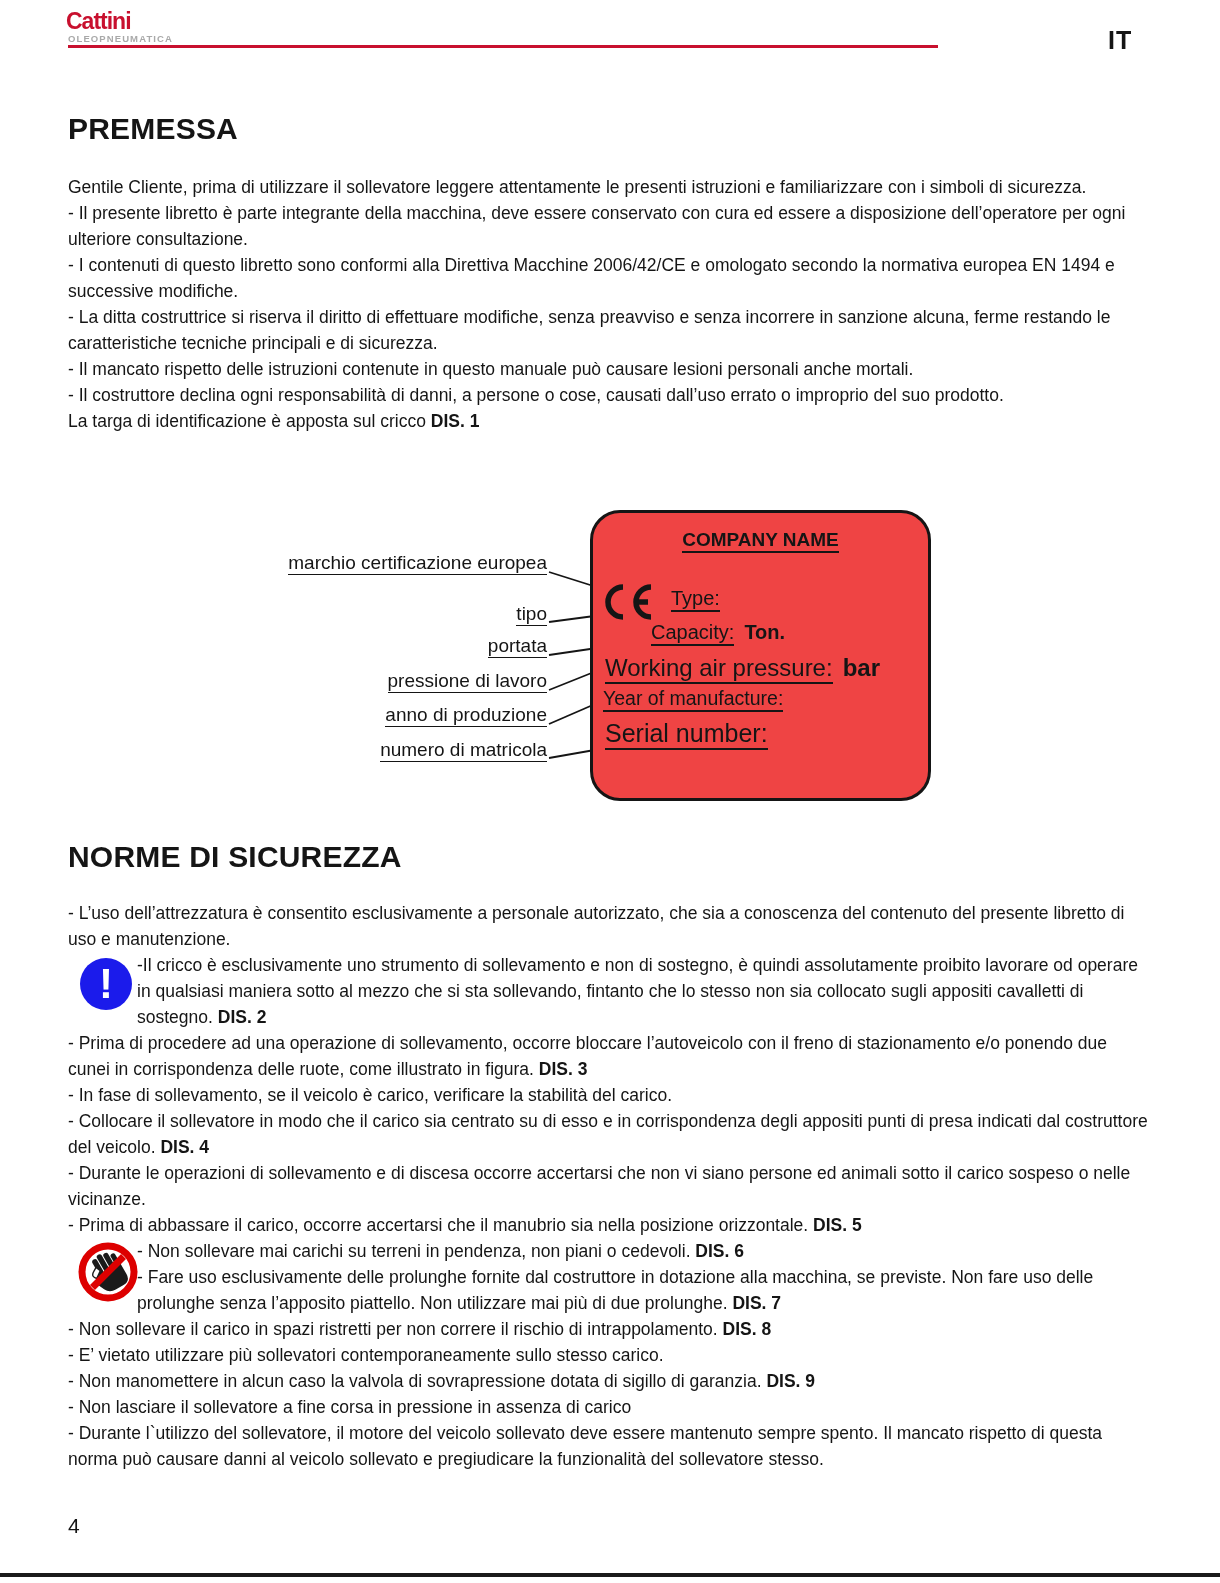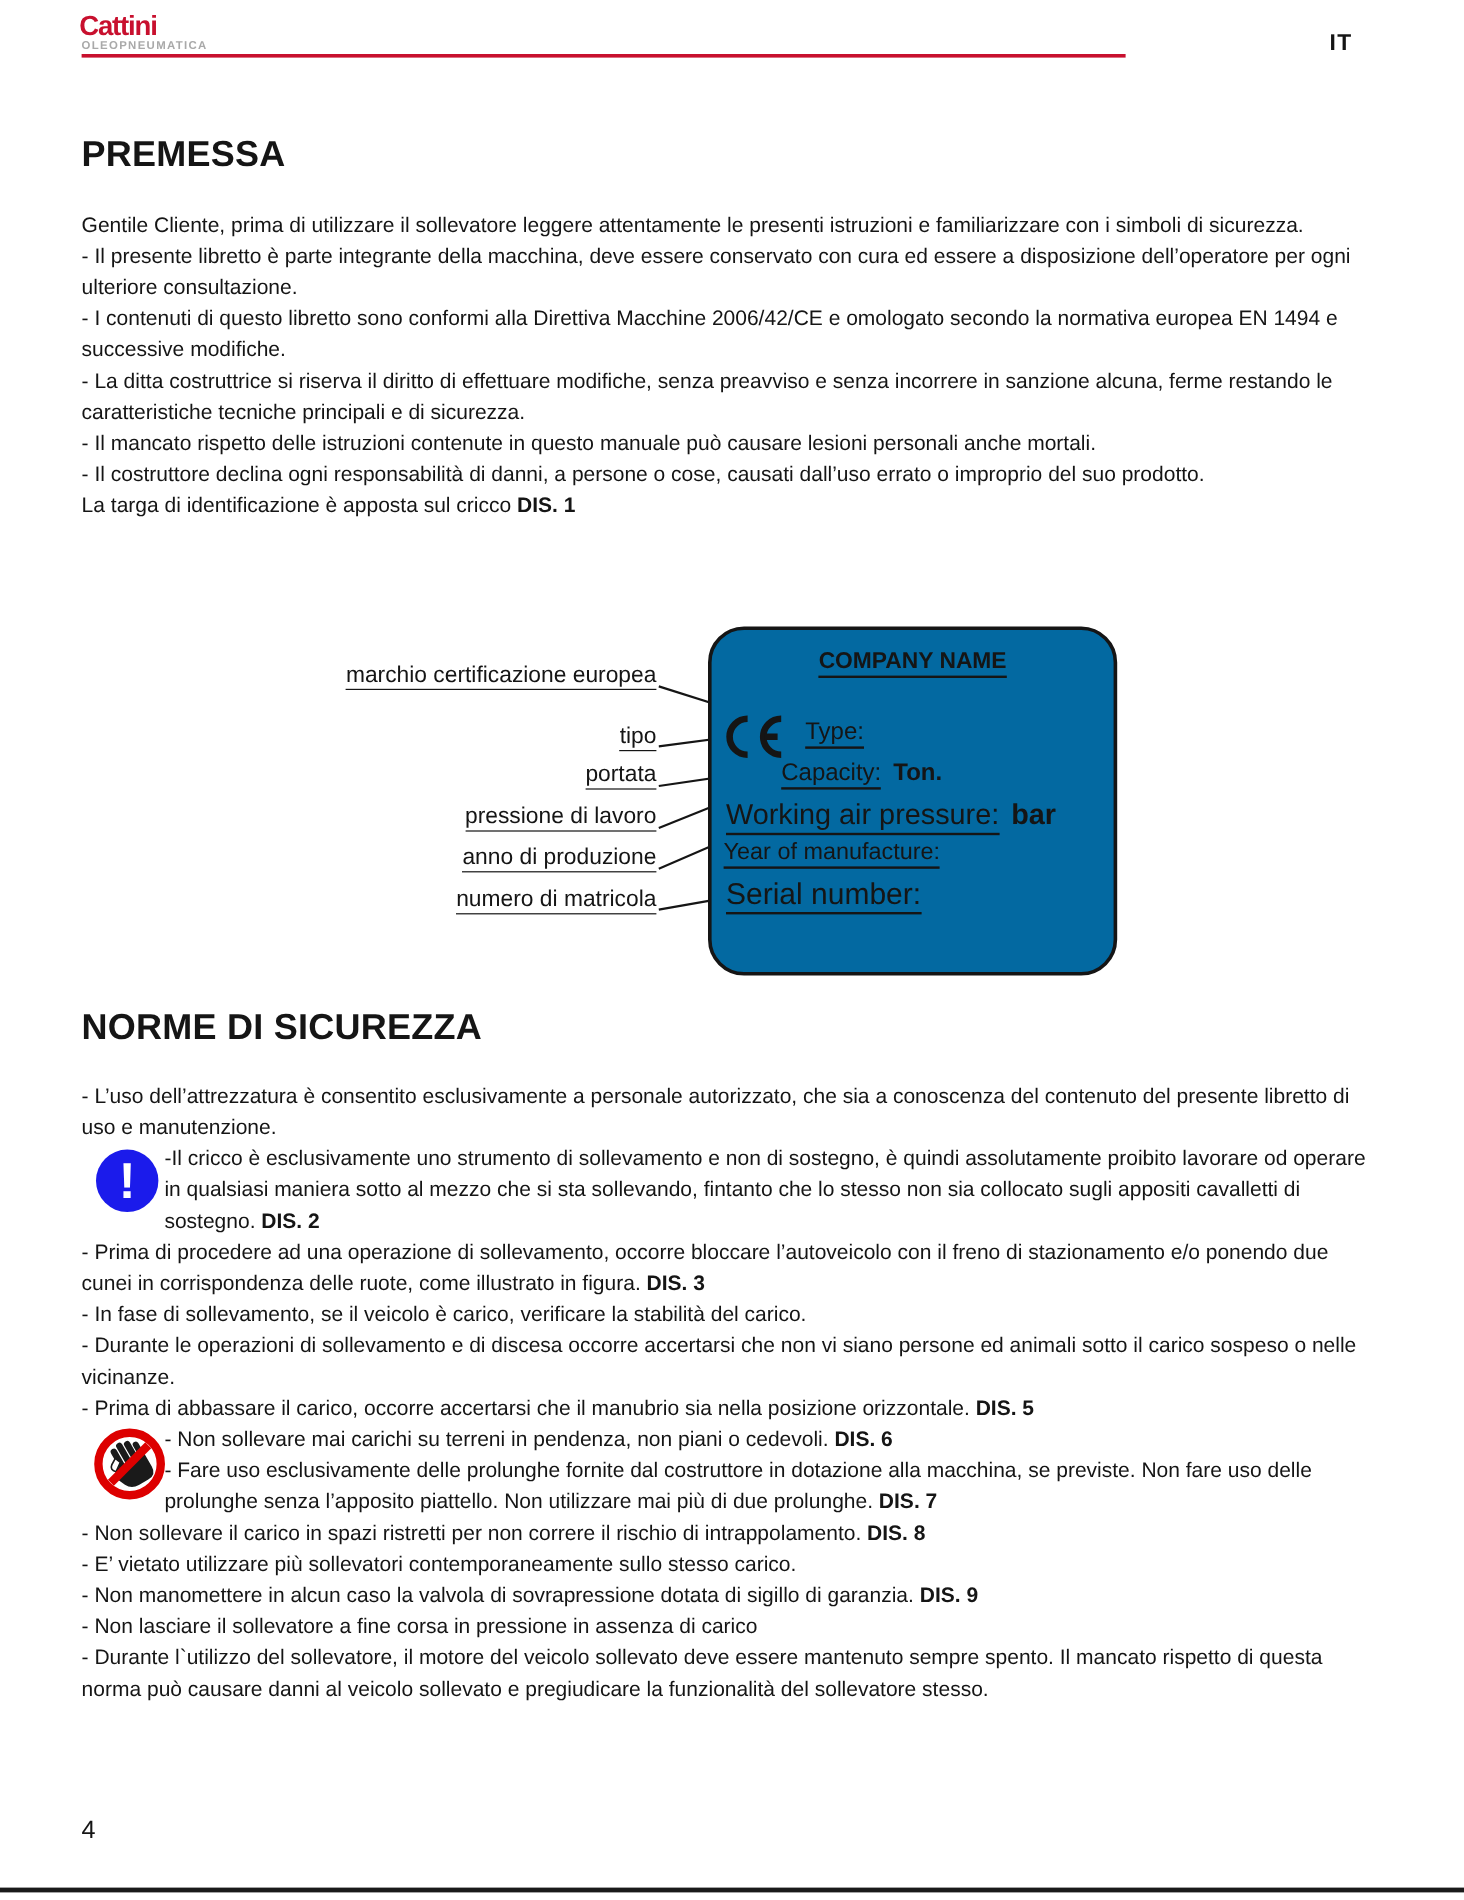--- a/index.html
+++ b/index.html
@@ -5,21 +5,21 @@
   html,body{margin:0;padding:0;}
   body{
     width:1220px;height:1583px;position:relative;background:#ffffff;
     font-family:"Liberation Sans", sans-serif;color:#151515;overflow:hidden;
   }
   .abs{position:absolute;}
   
   #brand-name{left:66px;top:6px;font-size:23px;font-weight:800;letter-spacing:-1px;line-height:30px;}
   #brand-sub{left:68px;top:33px;font-size:9.5px;color:#a9a9a9;letter-spacing:1.1px;font-weight:bold;}
   #header-rule{left:68px;top:45px;width:870px;height:3px;}
-  #lang-badge{left:1108px;top:26px;font-size:19px;font-weight:bold;letter-spacing:1px;}
+  #lang-badge{left:1108px;top:26px;font-size:25px;font-weight:bold;letter-spacing:1px;}
   
   .sect-title{font-size:30px;font-weight:bold;letter-spacing:0.2px;text-align:right;}
   #premessa-title{left:68px;top:112px;}
   #norme-title{left:68px;top:840px;}
   
   .bodytext{width:1085px;font-size:17.5px;line-height:26px;}
   #premessa-text{left:68px;top:174px;}
   #norme-text{left:68px;top:900px;}
   .para{margin:0;padding:0;}
   .b{font-weight:bold;}
@@ -29,22 +29,22 @@
   .sign-mandatory{
     position:absolute;left:12px;top:6px;width:52px;height:52px;border-radius:50%;
     background:#1b1beb;color:#ffffff;font-size:42px;font-weight:bold;
     display:flex;align-items:center;justify-content:center;line-height:1;
   }
   .sign-prohibition{position:absolute;left:10px;top:4px;width:60px;height:60px;}
   
   #diagram{left:0;top:490px;width:1000px;height:320px;}
   #leader-lines{position:absolute;left:0;top:0;width:1000px;height:320px;}
   #plate{
-    position:absolute;left:590px;top:32px;width:335px;height:285px;
-    border:3px solid #151515;border-radius:30px;background:#0369a1;
+    position:absolute;left:590px;top:20px;width:335px;height:285px;
+    border:3px solid #151515;border-radius:30px;background:#ef4444;
   }
   .u{border-bottom:2px solid #151515;padding-bottom:1px;}
   #plate-company{position:absolute;left:0;top:16px;width:100%;text-align:center;font-size:19px;font-weight:bold;}
   #plate-company span{border-bottom:2px solid #151515;padding-bottom:1px;}
   .pf{position:absolute;white-space:nowrap;}
   #pf-0{left:78px;top:74px;font-size:20px;}
   #pf-1{left:58px;top:108px;font-size:20px;}
   #pf-2{left:12px;top:141px;font-size:24px;}
   #pf-3{left:10px;top:174px;font-size:19.5px;}
   #pf-4{left:12px;top:206px;font-size:25px;}
@@ -124,20 +124,21 @@
 
   <div class="iconblock">
     <div class="sign-mandatory">!</div>
     <div class="iconblock-text">
       <p class="para"><span>-Il cricco è esclusivamente uno strumento di sollevamento e non di sostegno, è quindi assolutamente proibito lavorare od operare in qualsiasi maniera sotto al mezzo che si sta sollevando, fintanto che lo stesso non sia collocato sugli appositi cavalletti di sostegno. </span><span class="b">DIS. 2</span></p>
     </div>
   </div>
 
   <p class="para"><span>- Prima di procedere ad una operazione di sollevamento, occorre bloccare l’autoveicolo con il freno di stazionamento e/o ponendo due cunei in corrispondenza delle ruote, come illustrato in figura. </span><span class="b">DIS. 3</span></p>
   <p class="para"><span>- In fase di sollevamento, se il veicolo è carico, verificare la stabilità del carico.</span><span class="b"></span></p>
+  <p class="para"><span>- Collocare il sollevatore in modo che il carico sia centrato su di esso e in corrispondenza degli appositi punti di presa indicati dal costruttore del veicolo. </span><span class="b">DIS. 4</span></p>
   <p class="para"><span>- Durante le operazioni di sollevamento e di discesa occorre accertarsi che non vi siano persone ed animali sotto il carico sospeso o nelle vicinanze.</span><span class="b"></span></p>
   <p class="para"><span>- Prima di abbassare il carico, occorre accertarsi che il manubrio sia nella posizione orizzontale. </span><span class="b">DIS. 5</span></p>
 
   <div class="iconblock">
     <svg class="sign-prohibition" viewBox="0 0 60 60" xmlns="http://www.w3.org/2000/svg">
       <circle cx="30" cy="30" r="26" fill="#ffffff" stroke="#dd0000" stroke-width="7"></circle>
       <g transform="rotate(-30 30 30)" fill="#1a1a1a">
         <rect x="21" y="12" width="5.4" height="19" rx="2.7"></rect>
         <rect x="27.4" y="10" width="5.4" height="21" rx="2.7"></rect>
         <rect x="33.8" y="12" width="5.4" height="19" rx="2.7"></rect>

